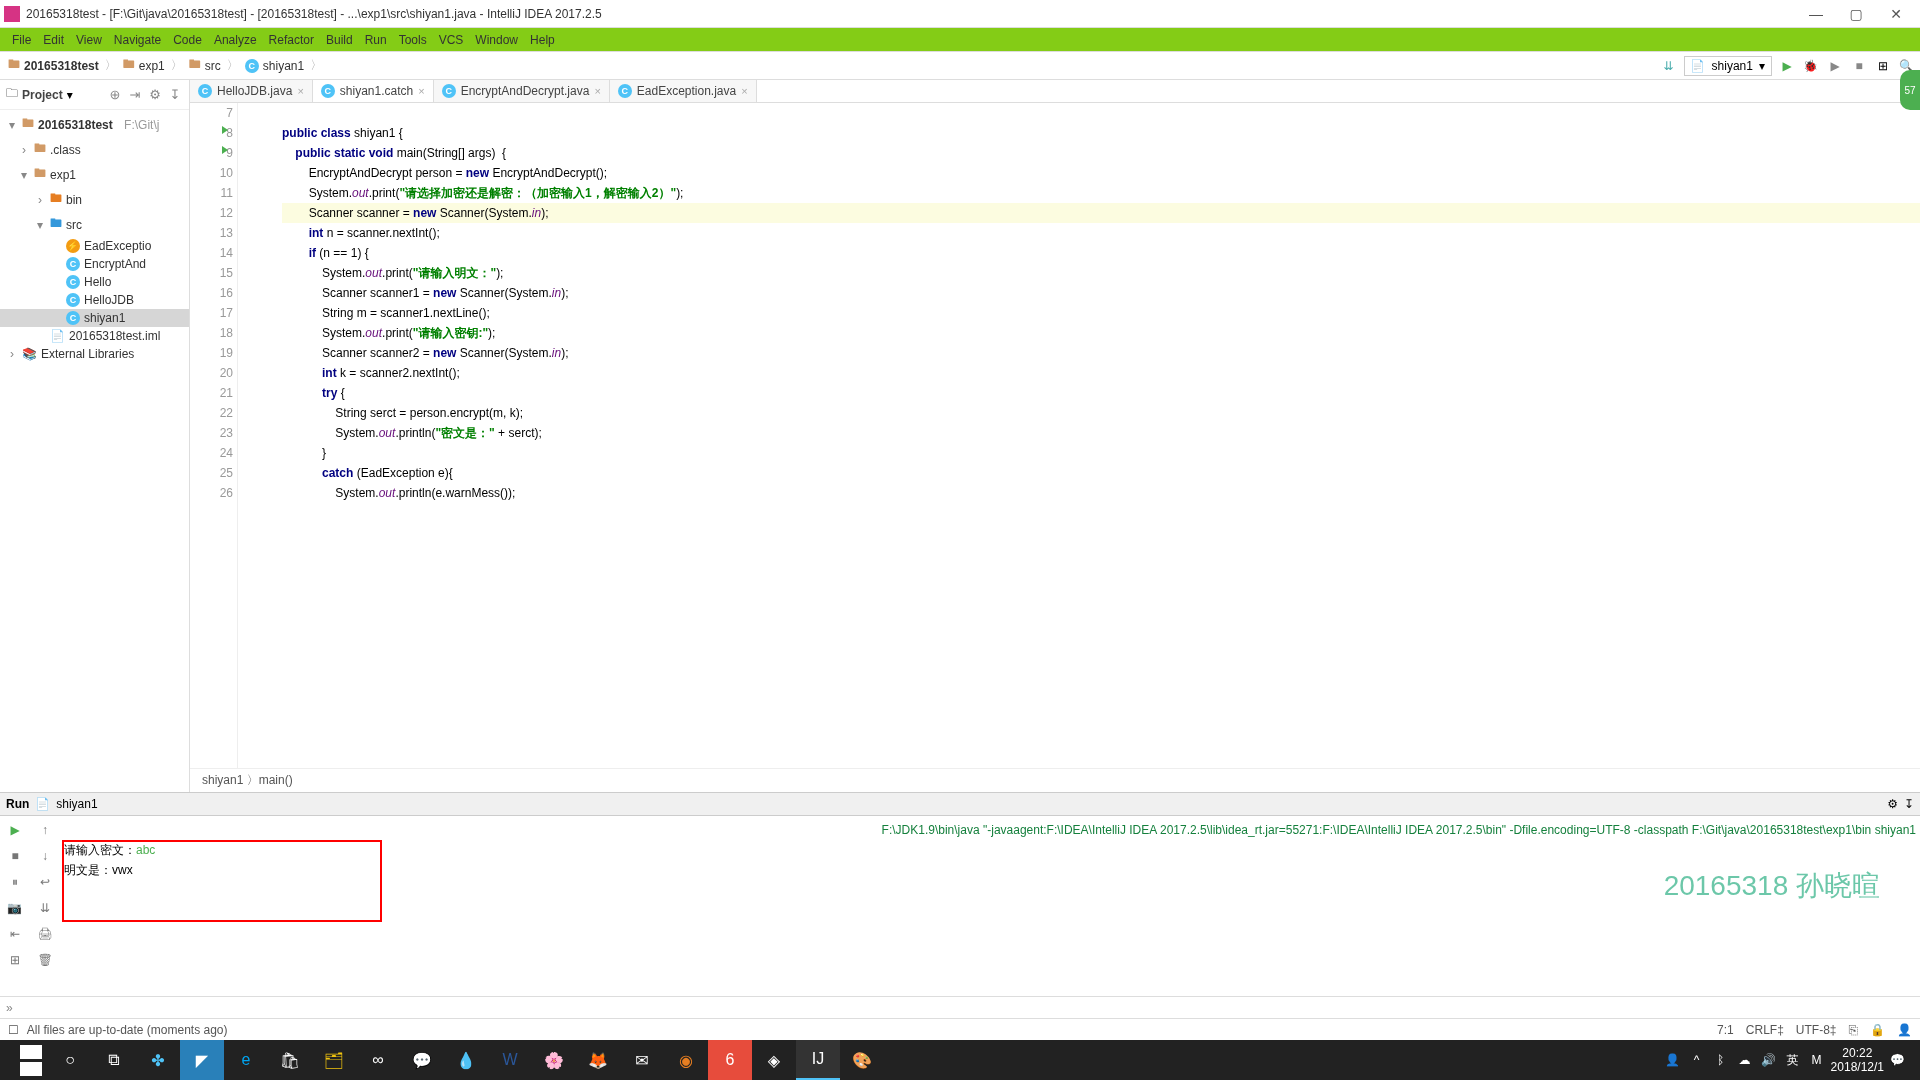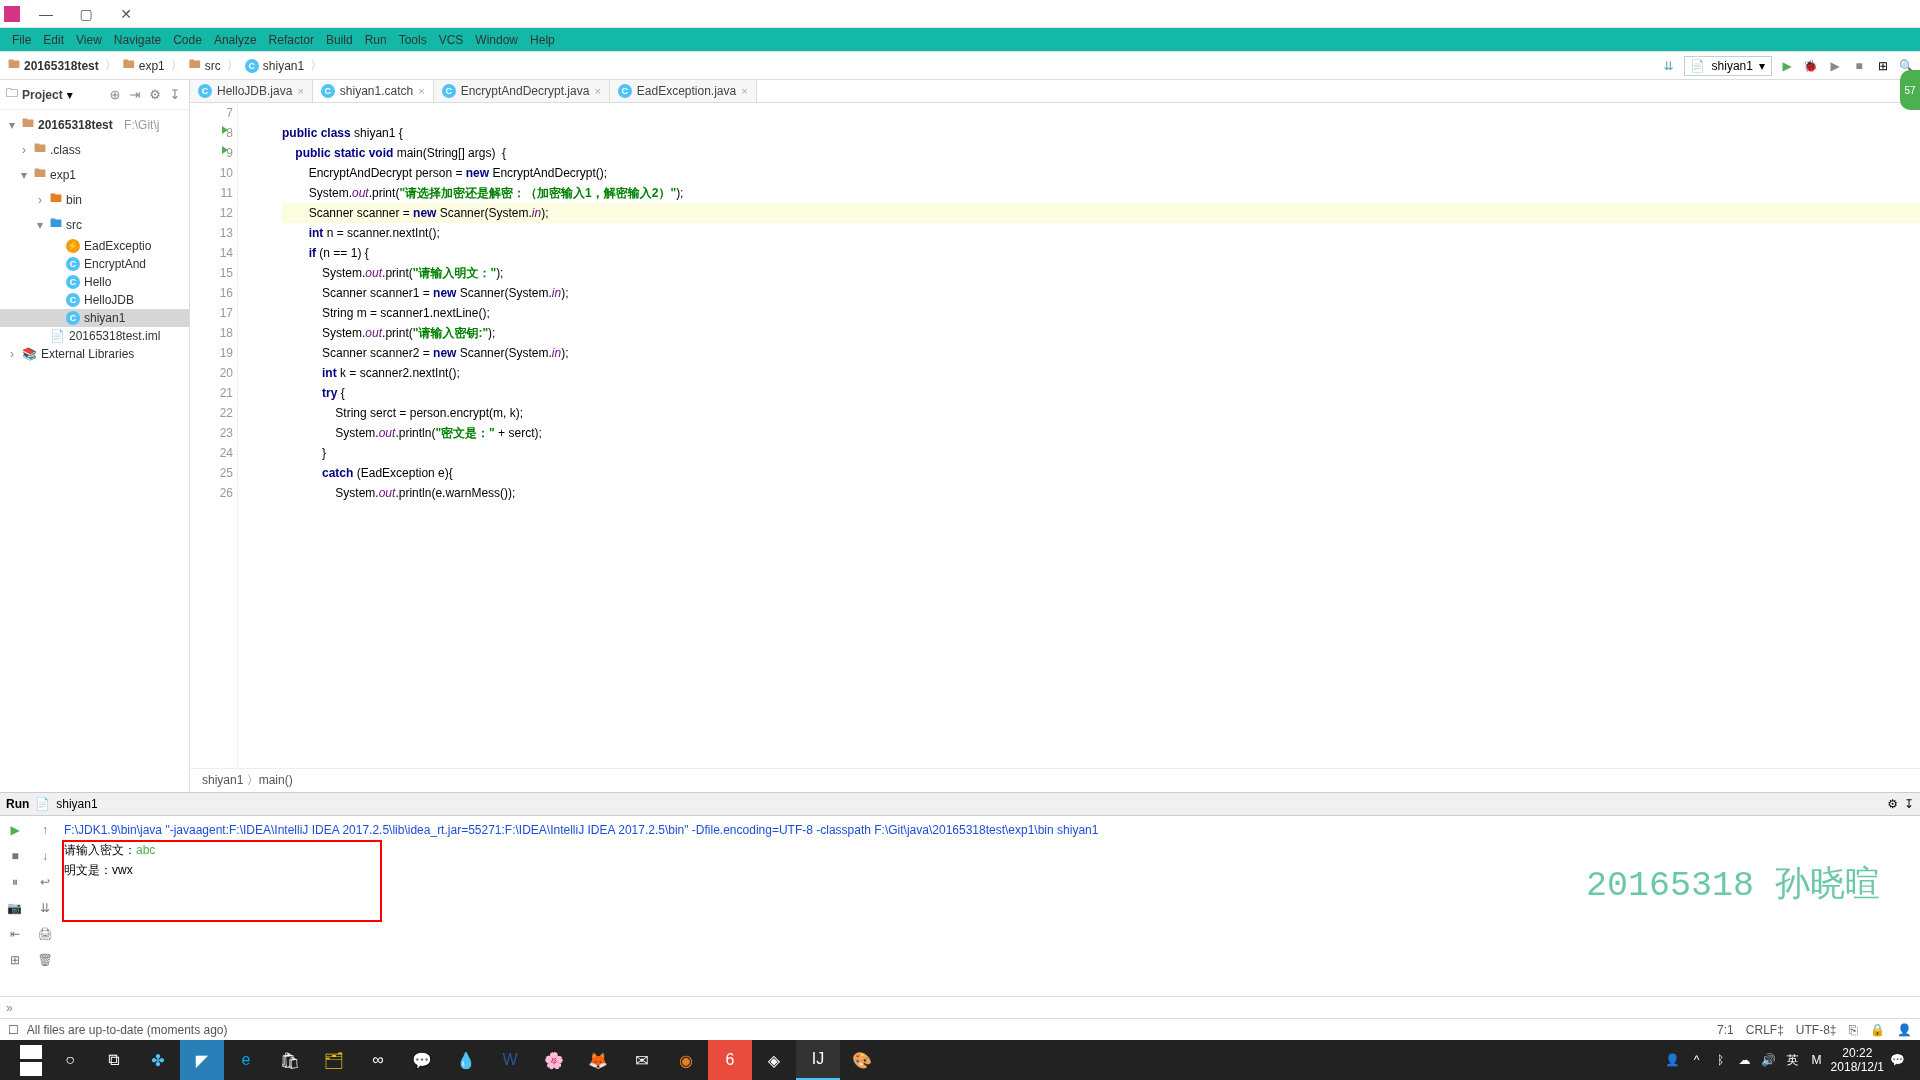--- a/index.html
+++ b/index.html
@@ -1,21 +1,21 @@
 <!DOCTYPE html>
 <html><head>
 <meta charset="utf-8">
 <style>
 * { margin: 0; padding: 0; box-sizing: border-box; font-family: "Segoe UI", sans-serif; font-size: 12px; }
 body { background: #f0f0f0; display: flex; flex-direction: column; height: 100vh; overflow: hidden; }
 .titlebar { background: #fff; height: 28px; display: flex; align-items: center; padding: 0 4px; border-bottom: 1px solid #ddd; }
 .titlebar .app-icon { width: 16px; height: 16px; background: #d63384; margin-right: 6px; }
 .titlebar .title-text { flex: 1; font-size: 12px; color: #333; }
 .titlebar .win-btn { width: 40px; height: 100%; display: flex; align-items: center; justify-content: center; color: #555; font-size: 14px; }
-.menubar { background: #14b8a6; height: 24px; display: flex; align-items: center; padding: 0 6px; border-bottom: 1px solid #ddd; }
+.menubar { background: #84cc16; height: 24px; display: flex; align-items: center; padding: 0 6px; border-bottom: 1px solid #ddd; }
 .menubar .menu-item { padding: 2px 6px; color: #333; }
 .navbar { background: #fff; height: 28px; display: flex; align-items: center; padding: 0 4px; border-bottom: 1px solid #ddd; }
 .navbar .crumb { display: flex; align-items: center; padding: 0 4px; color: #333; gap: 4px; }
 .navbar .crumb .sep { color: #aaa; padding: 0 2px; }
 .navbar .nav-right { margin-left: auto; display: flex; align-items: center; gap: 6px; }
 .navbar .combo { border: 1px solid #ccc; padding: 2px 6px; display: flex; align-items: center; gap: 6px; }
 .navbar .tb-icon { width: 18px; height: 18px; display: flex; align-items: center; justify-content: center; }
 .ico-folder { color: #d19a66; }
 .ico-java { width: 14px; height: 14px; border-radius: 50%; background: #4fc3f7; display: inline-flex; align-items: center; justify-content: center; color: #fff; font-size: 9px; font-weight: bold; }
 .main-area { display: flex; flex: 1; min-height: 0; }
@@ -47,42 +47,43 @@
 .kw { color: #000080; font-weight: bold; }
 .str { color: #008000; font-weight: bold; }
 .fld { color: #660e7a; font-style: italic; }
 .crumb-trail { height: 24px; display: flex; align-items: center; padding: 8px 12px; color: #555; border-top: 1px solid #eee; font-size: 12px; }
 .run-header { height: 24px; background: #f0f0f0; display: flex; align-items: center; padding: 0 6px; border-top: 1px solid #ccc; border-bottom: 1px solid #ccc; gap: 6px; }
 .run-panel { display: flex; background: #fff; height: 180px; }
 .run-side { width: 30px; display: flex; flex-direction: column; align-items: center; gap: 6px; padding: 4px 0; }
 .run-side2 { width: 30px; display: flex; flex-direction: column; align-items: center; gap: 6px; padding: 4px 0; }
 .run-side .rb, .run-side2 .rb { width: 20px; height: 20px; display: flex; align-items: center; justify-content: center; color: #777; }
 .console { flex: 1; font-family: Consolas, monospace; font-size: 13px; line-height: 20px; padding: 4px; position: relative; }
-.console .cmd { color: #1d4ed8; }
+.console .cmd { color: #15803d; text-align: right; }
 .console .ui { color: #4CAF50; }
-.console .watermark { position: absolute; right: 40px; top: 60px; font-size: 35px; color: #5dc2a0; font-family: Liberation Mono, monospace; opacity: 0.9; }
+.console .watermark { position: absolute; right: 40px; top: 60px; font-size: 28px; color: #5dc2a0; font-family: Liberation Sans, sans-serif; opacity: 0.9; }
 .console .redbox { position: absolute; top: 24px; left: 2px; width: 320px; height: 82px; border: 2px solid red; pointer-events: none; }
 .tw-btm { height: 22px; background: #fff; display: flex; align-items: center; border-top: 1px solid #ddd; padding-left: 6px; gap: 8px; color: #888; }
 .statusbar { height: 22px; background: #fff; border-top: 1px solid #ddd; display: flex; align-items: center; padding: 0 8px; color: #555; }
 .statusbar .sb-left { display: flex; align-items: center; gap: 8px; }
 .statusbar .sb-right { margin-left: auto; display: flex; align-items: center; gap: 12px; }
 .taskbar { height: 40px; background: #222; display: flex; align-items: center; padding: 0 4px; }
 .taskbar .tbtn { width: 44px; height: 100%; display: flex; align-items: center; justify-content: center; color: #fff; font-size: 16px; }
 .taskbar .win-start { width: 44px; height: 100%; display: flex; align-items: center; justify-content: center; }
 .taskbar .win-start .sq { width: 14px; height: 14px; background: #fff; margin: 1px; }
 .taskbar .tray { margin-left: auto; display: flex; align-items: center; gap: 4px; color: #fff; font-size: 11px; padding-right: 8px; }
 .taskbar .tray .clk { text-align: center; line-height: 14px; }
 .taskbar .tray .ti { width: 20px; text-align: center; }
 .green-badge { position: absolute; top: 70px; right: 0; width: 20px; height: 40px; background: #4CAF50; color: #fff; display: flex; align-items: center; justify-content: center; border-radius: 10px 0 0 10px; font-size: 10px; }
 </style>
 </head>
 <body>
 
 <div class="titlebar">
   <div class="app-icon"></div>
+  <div class="title-text">20165318test - [F:\Git\java\20165318test] - [20165318test] - ...\exp1\src\shiyan1.java - IntelliJ IDEA 2017.2.5</div>
   <div class="win-btn">—</div>
   <div class="win-btn">▢</div>
   <div class="win-btn">✕</div>
 </div>
 
 <div class="menubar">
   <div class="menu-item">File</div>
   <div class="menu-item">Edit</div>
   <div class="menu-item">View</div>
   <div class="menu-item">Navigate</div>

